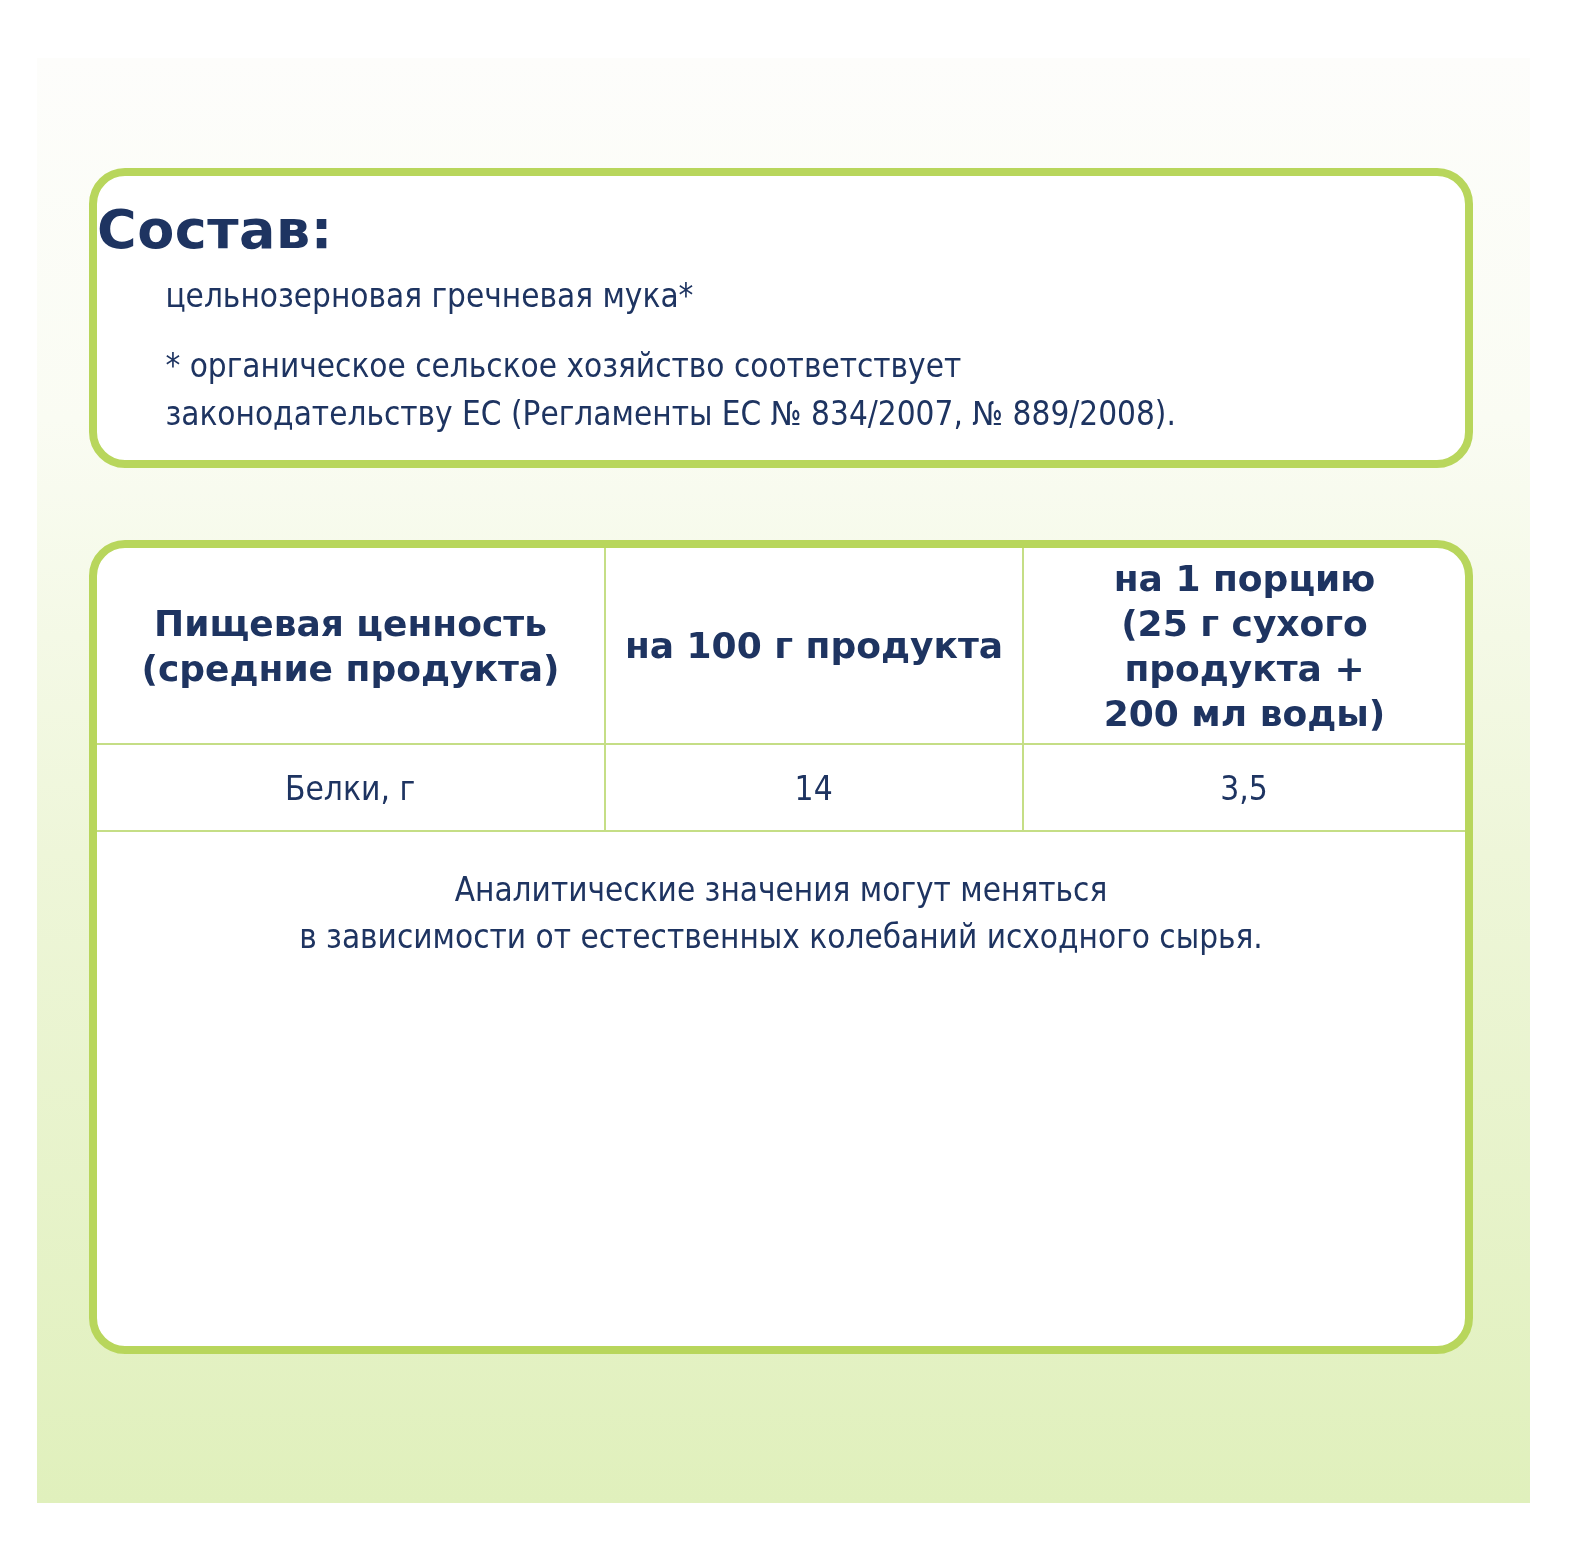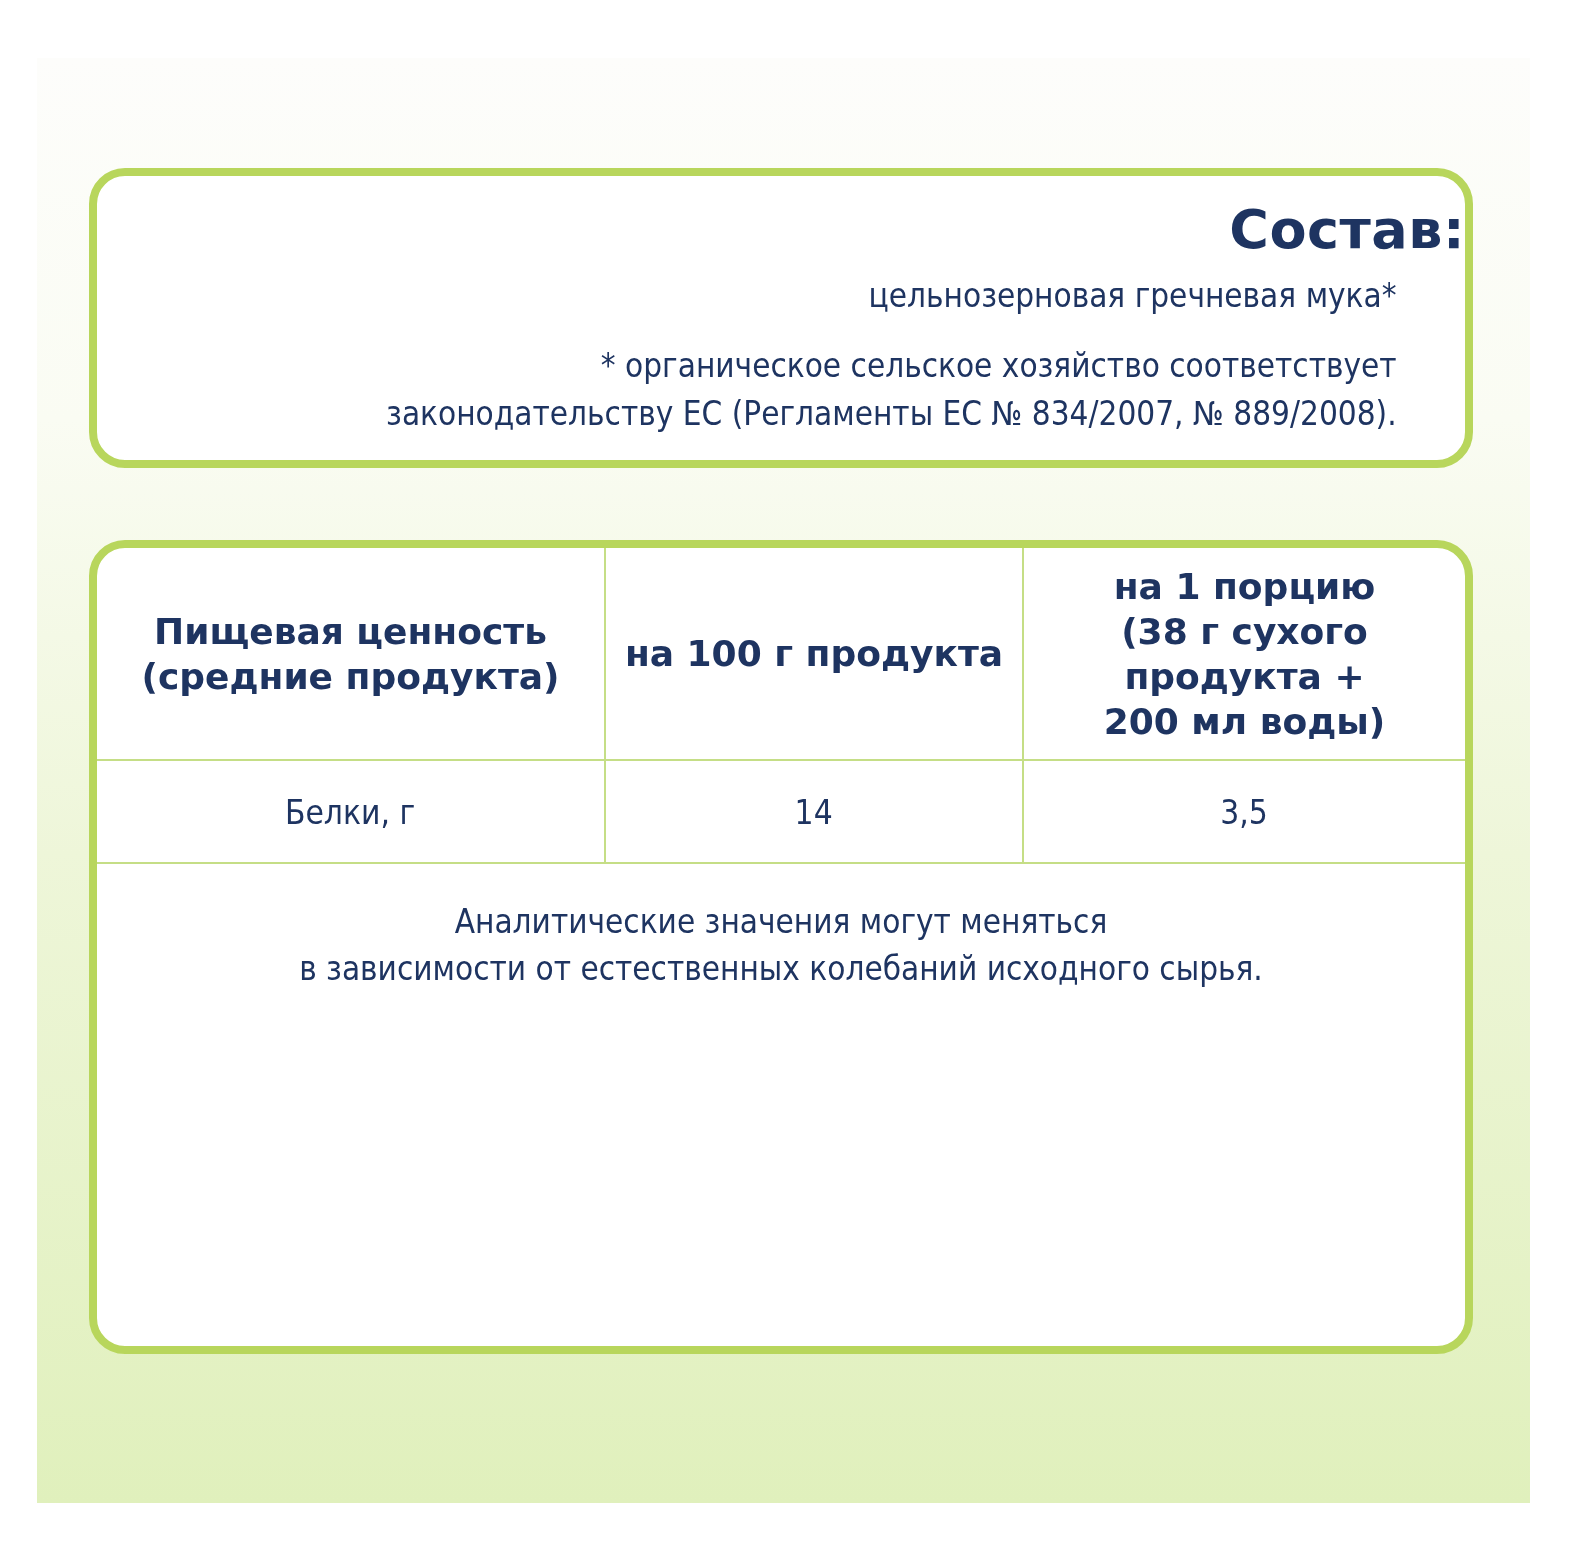--- a/index.html
+++ b/index.html
@@ -1,27 +1,27 @@
 <!DOCTYPE html>
 <html><head>
 <meta charset="utf-8">
 <style>
   html, body { margin: 0; padding: 0; background: #ffffff; }
   body { width: 1575px; height: 1541px; position: relative; overflow: hidden;
          font-family: "DejaVu Sans", sans-serif; color: #1e3461; }
   .bg-panel { position: absolute; left: 37px; top: 58px; width: 1493px; height: 1445px;
               background: linear-gradient(to bottom, #fdfdfb 0%, #fafcf3 25%, #eef6d9 55%, #e0f0bc 100%); }
   .card { position: absolute; background: #ffffff; border: 8px solid #b8d65c; border-radius: 36px; box-sizing: border-box; }
-  .card-composition { left: 89px; top: 168px; width: 1384px; height: 300px; text-align: right; }
+  .card-composition { left: 89px; top: 168px; width: 1384px; height: 300px; text-align: left; }
   .comp-title { margin-top: 22px; font-size: 54px; font-weight: bold; letter-spacing: 0.5px; line-height: 64px; }
   .comp-ingredient { margin-top: 10px; font-size: 33px; line-height: 48px; transform: scaleX(0.9); }
   .comp-note { margin-top: 22px; font-size: 33px; line-height: 48px; transform: scaleX(0.9); }
   .card-nutrition { left: 89px; top: 540px; width: 1384px; height: 814px; overflow: hidden; }
   table { border-collapse: collapse; width: 100%; table-layout: fixed; }
-  th, td { border: 2px solid #c5de86; text-align: center; vertical-align: middle; padding: 8px; }
+  th, td { border: 2px solid #c5de86; text-align: center; vertical-align: middle; padding: 0; }
   tr:first-child th { border-top: none; }
   th:first-child, td:first-child { border-left: none; border-radius: 31px; }
   th:last-child, td:last-child { border-right: none; }
   col.c1 { width: 508px; } col.c2 { width: 418px; } col.c3 { width: auto; }
   th { font-weight: bold; font-size: 36px; line-height: 45px; height: 195px; }
   td { font-size: 34px; line-height: 46px; }
   td .sq { display: inline-block; transform: scaleX(0.88); }
   tr.r-energy td { height: 102px; }
   tr.r-std td { height: 85px; }
   .footer-note { text-align: center; font-size: 33px; line-height: 47px; padding-top: 34px; transform: scaleX(0.9); }
@@ -49,21 +49,21 @@
       </colgroup>
     <tbody>
         <tr>
       <th>
         <div>Пищевая ценность</div>
         <div>(средние продукта)</div>
       </th>
       <th>на 100 г продукта</th>
       <th>
         <div>на 1 порцию</div>
-        <div>(38 г сухого</div>
+        <div>(25 г сухого</div>
         <div>продукта +</div>
         <div>200 мл воды)</div>
       </th>
     </tr>
     <tr class="r-std">
       <td><span class="sq">Белки, г</span></td>
       <td><span class="sq">14</span></td>
       <td><span class="sq">3,5</span></td>
     </tr>
   </tbody>

